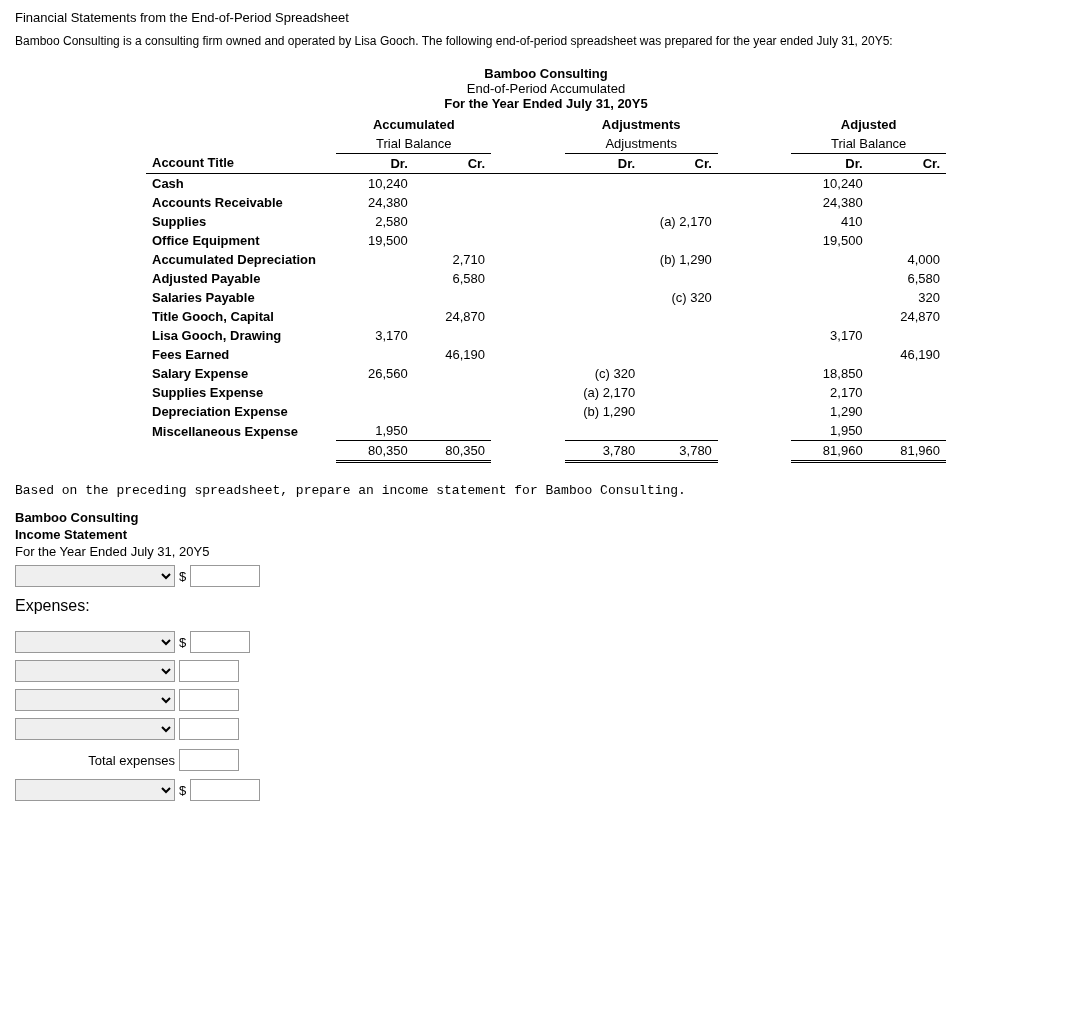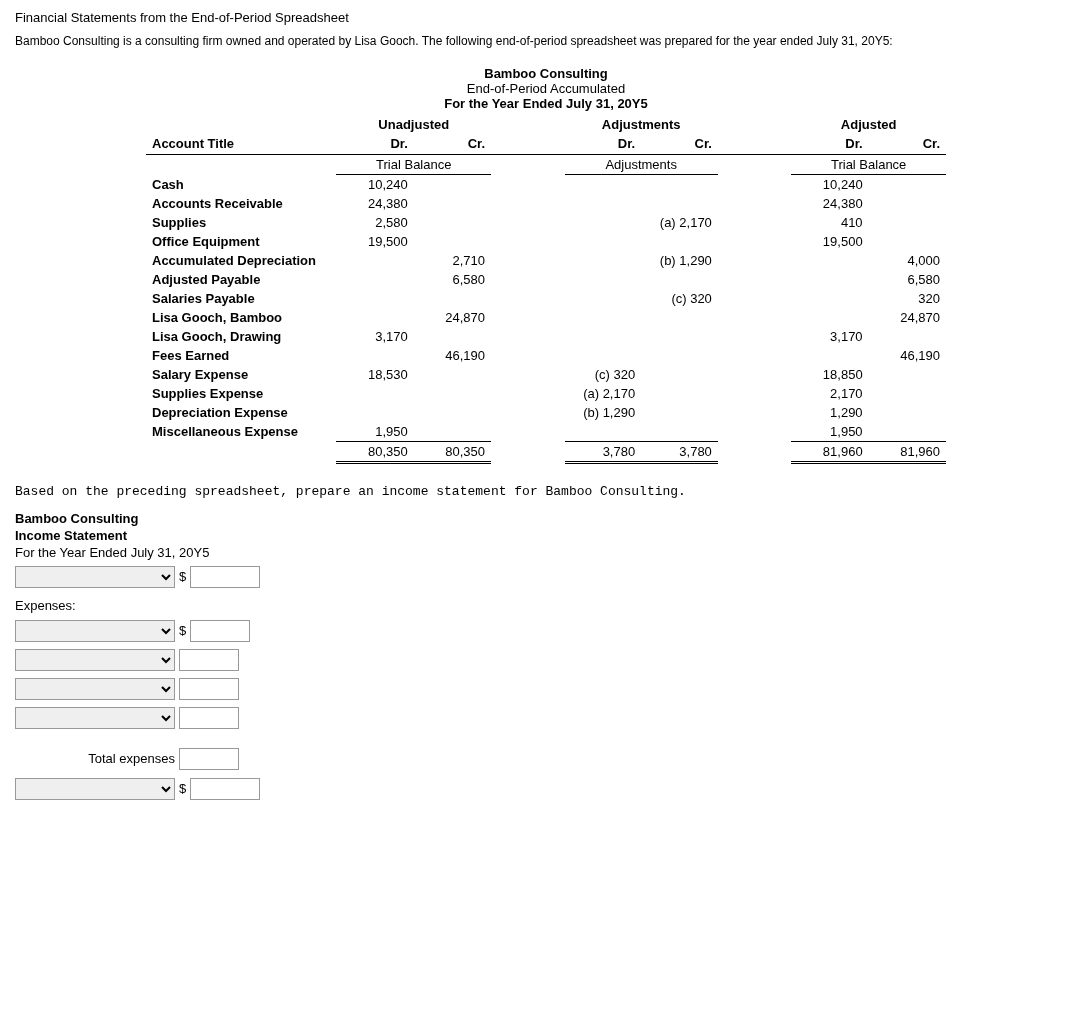--- a/index.html
+++ b/index.html
@@ -92,23 +92,23 @@
     }
     .is-row input[type="text"] {
       width: 70px;
       height: 22px;
       font-size: 12px;
       border: 1px solid #999;
       text-align: right;
       padding-right: 3px;
     }
     .expenses-label {
-      font-size: 13px;
+      font-size: 16px;
       margin-top: 6px;
-      margin-bottom: 3px;
+      margin-bottom: 12px;
     }
     .is-expense-row {
       display: flex;
       align-items: center;
       gap: 4px;
       margin-bottom: 3px;
     }
     .is-expense-row select {
       width: 160px;
       height: 22px;
@@ -119,21 +119,21 @@
       width: 60px;
       height: 22px;
       font-size: 12px;
       border: 1px solid #999;
       text-align: right;
     }
     .total-expenses-row {
       display: flex;
       align-items: center;
       gap: 4px;
-      margin-top: 12px;
+      margin-top: 2px;
     }
     .total-expenses-row label {
       width: 160px;
       font-size: 13px;
       text-align: right;
     }
     .total-expenses-row input[type="text"] {
       width: 60px;
       height: 22px;
       font-size: 12px;
@@ -179,45 +179,45 @@
 <div class="report-title">
   <div class="company-name">Bamboo Consulting</div>
   <div class="report-subtitle">End-of-Period Accumulated</div>
   <div class="report-period">For the Year Ended July 31, 20Y5</div>
 </div>
 
 <table class="spreadsheet">
   <thead>
     <tr>
       <th class="col-account left"></th>
-      <th colspan="2" class="header-group">Unadjusted</th>
+      <th colspan="2" class="header-group">Accumulated</th>
       <th class="col-num"></th>
       <th colspan="2" class="header-group">Adjustments</th>
       <th class="col-num"></th>
       <th colspan="2" class="header-group">Adjusted</th>
+    </tr>
+    <tr>
+      <th class="col-account left"></th>
+      <th colspan="2" class="subheader" style="border-bottom:1px solid #000;">Trial Balance</th>
+      <th class="col-num"></th>
+      <th colspan="2" class="subheader" style="border-bottom:1px solid #000;">Adjustments</th>
+      <th class="col-num"></th>
+      <th colspan="2" class="subheader" style="border-bottom:1px solid #000;">Trial Balance</th>
     </tr>
     <tr style="border-bottom:1px solid #000;">
       <th class="col-account left" style="border-bottom:1px solid #000; font-weight:bold; padding-bottom:3px;">Account Title</th>
       <th class="col-num" style="border-bottom:1px solid #000;">Dr.</th>
       <th class="col-num" style="border-bottom:1px solid #000;">Cr.</th>
       <th class="col-num" style="border-bottom:1px solid #000;"></th>
       <th class="col-num" style="border-bottom:1px solid #000;">Dr.</th>
       <th class="col-num" style="border-bottom:1px solid #000;">Cr.</th>
       <th class="col-num" style="border-bottom:1px solid #000;"></th>
       <th class="col-num" style="border-bottom:1px solid #000;">Dr.</th>
       <th class="col-num" style="border-bottom:1px solid #000;">Cr.</th>
     </tr>
-    <tr>
-      <th class="col-account left"></th>
-      <th colspan="2" class="subheader" style="border-bottom:1px solid #000;">Trial Balance</th>
-      <th class="col-num"></th>
-      <th colspan="2" class="subheader" style="border-bottom:1px solid #000;">Adjustments</th>
-      <th class="col-num"></th>
-      <th colspan="2" class="subheader" style="border-bottom:1px solid #000;">Trial Balance</th>
-    </tr>
   </thead>
   <tbody id="spreadsheet-body">
   <tr>
       <td class="col-account left">Cash</td>
       <td class="col-num">10,240</td>
       <td class="col-num"></td>
       <td class="col-num"></td>
       <td class="col-num"></td>
       <td class="col-num"></td>
       <td class="col-num"></td>
@@ -284,21 +284,21 @@
       <td class="col-num"></td>
       <td class="col-num"></td>
       <td class="col-num"></td>
       <td class="col-num"></td>
       <td class="col-num">(c) 320</td>
       <td class="col-num"></td>
       <td class="col-num"></td>
       <td class="col-num">320</td>
     </tr>
       <tr>
-      <td class="col-account left">Lisa Gooch, Bamboo</td>
+      <td class="col-account left">Title Gooch, Capital</td>
       <td class="col-num"></td>
       <td class="col-num">24,870</td>
       <td class="col-num"></td>
       <td class="col-num"></td>
       <td class="col-num"></td>
       <td class="col-num"></td>
       <td class="col-num"></td>
       <td class="col-num">24,870</td>
     </tr>
       <tr>
@@ -318,21 +318,21 @@
       <td class="col-num">46,190</td>
       <td class="col-num"></td>
       <td class="col-num"></td>
       <td class="col-num"></td>
       <td class="col-num"></td>
       <td class="col-num"></td>
       <td class="col-num">46,190</td>
     </tr>
       <tr>
       <td class="col-account left">Salary Expense</td>
-      <td class="col-num">18,530</td>
+      <td class="col-num">26,560</td>
       <td class="col-num"></td>
       <td class="col-num"></td>
       <td class="col-num">(c) 320</td>
       <td class="col-num"></td>
       <td class="col-num"></td>
       <td class="col-num">18,850</td>
       <td class="col-num"></td>
     </tr>
       <tr>
       <td class="col-account left">Supplies Expense</td>

